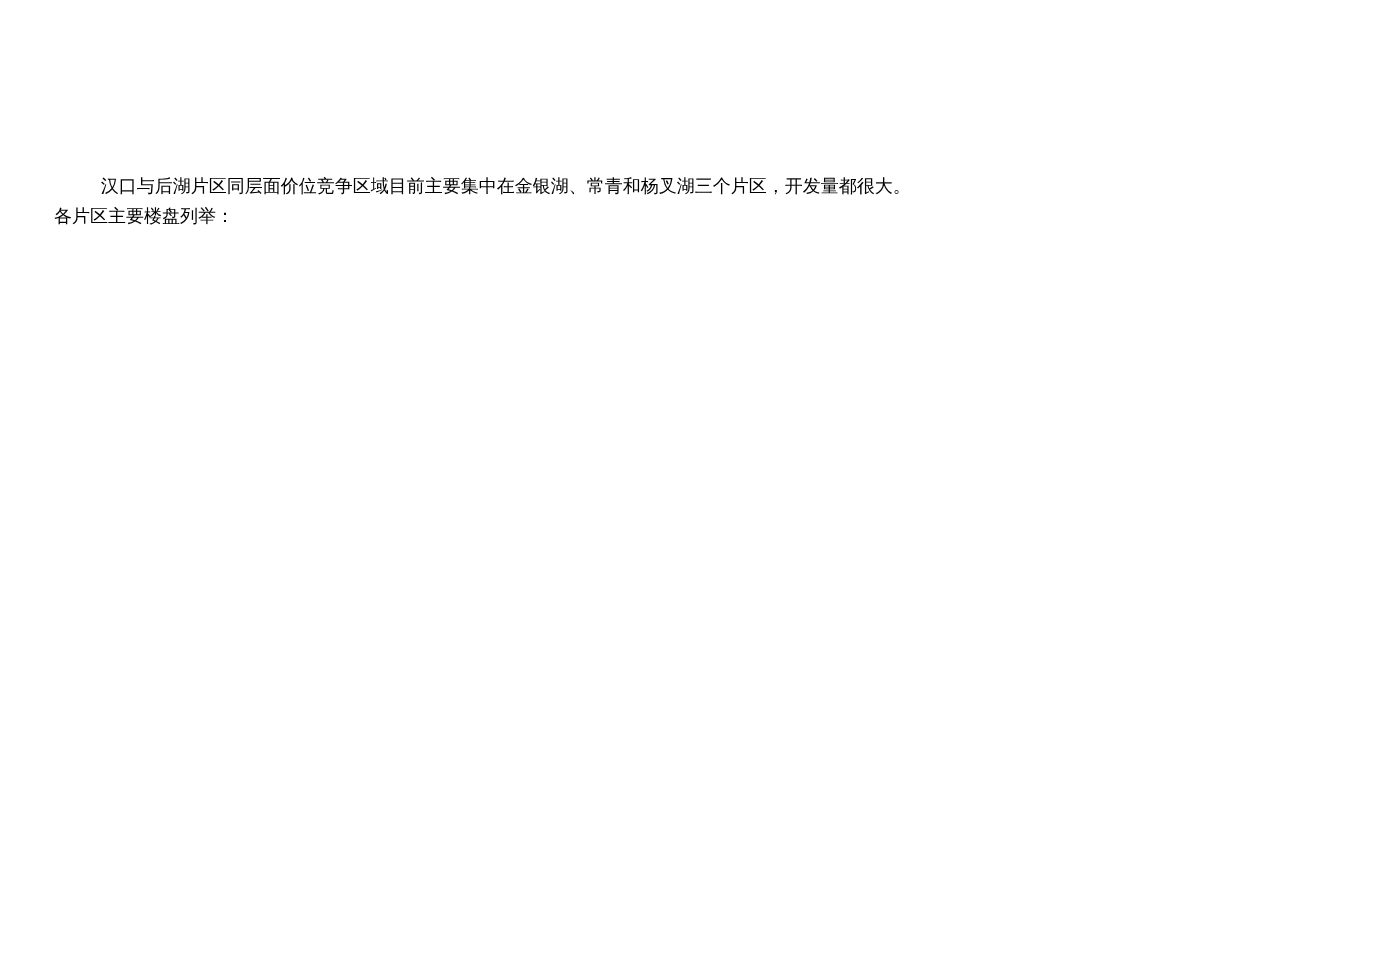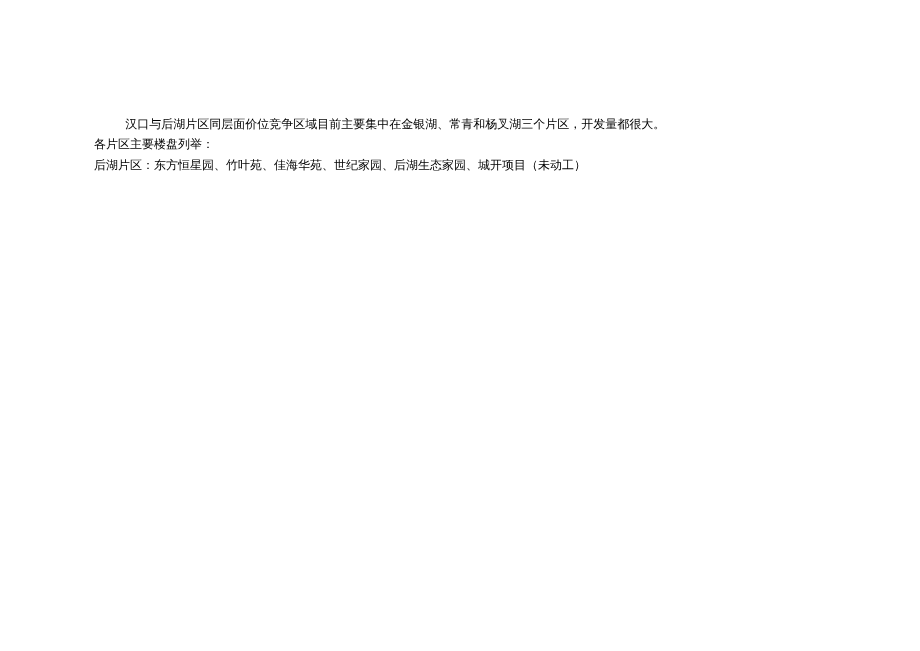--- a/index.html
+++ b/index.html
@@ -11,30 +11,29 @@
       width: 920px;
       height: 651px;
       background: #ffffff;
       font-family: "SimSun", "宋体", serif;
       font-size: 12px;
       color: #000000;
       line-height: 1.7;
     }
     .document-content {
       padding-top: 114px;
-      padding-left: 94px;
+      padding-left: 36px;
       padding-right: 62px;
     }
     .indented-paragraph {
       text-indent: 2.6em;
     }
     .paragraph {
       text-indent: 0;
     }
   </style>
 </head>
 <body>
 
 <div class="document-content">
   <p class="indented-paragraph">汉口与后湖片区同层面价位竞争区域目前主要集中在金银湖、常青和杨叉湖三个片区，开发量都很大。</p>
   <p class="paragraph">各片区主要楼盘列举：</p>
-  <p class="paragraph">后湖片区：东方恒星园、竹叶苑、佳海华苑、世纪家园、后湖生态家园、城开项目（未动工）</p>
 </div>
 
 </body></html>

